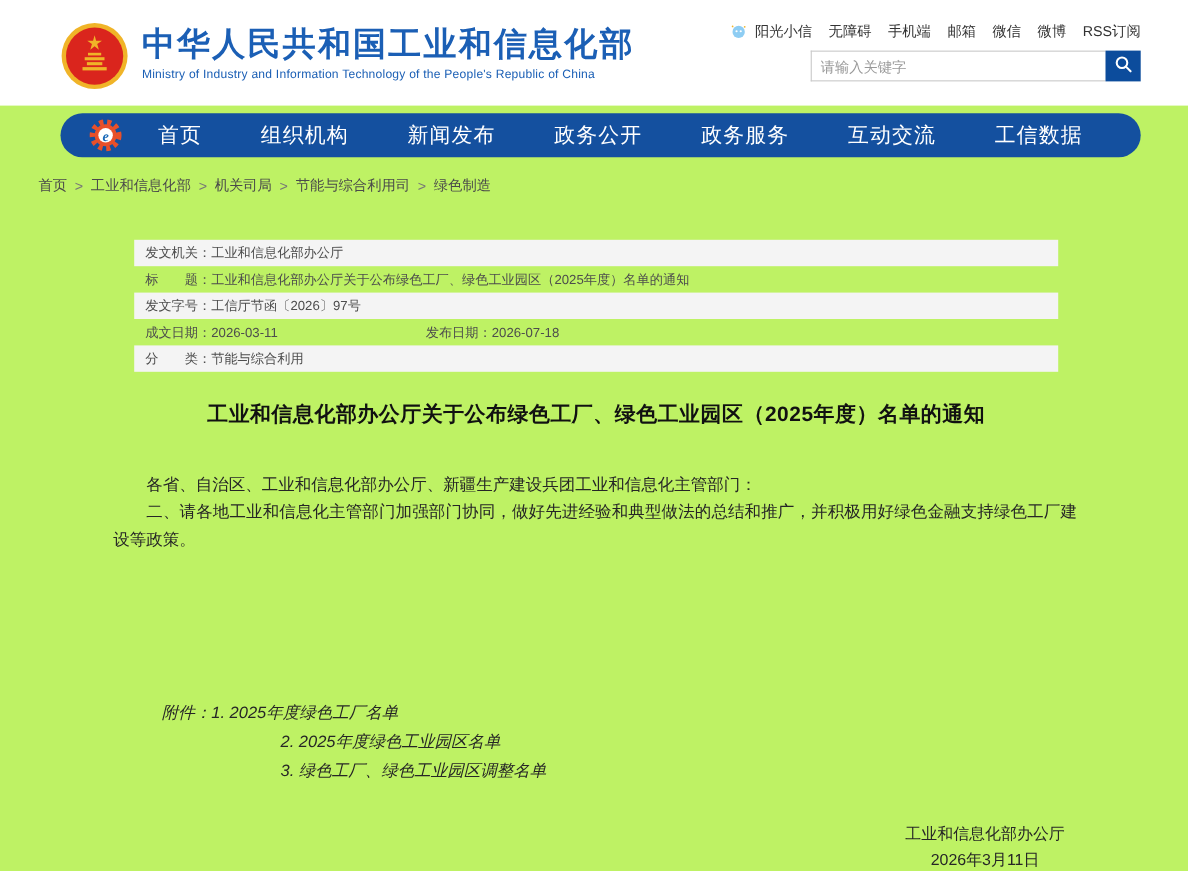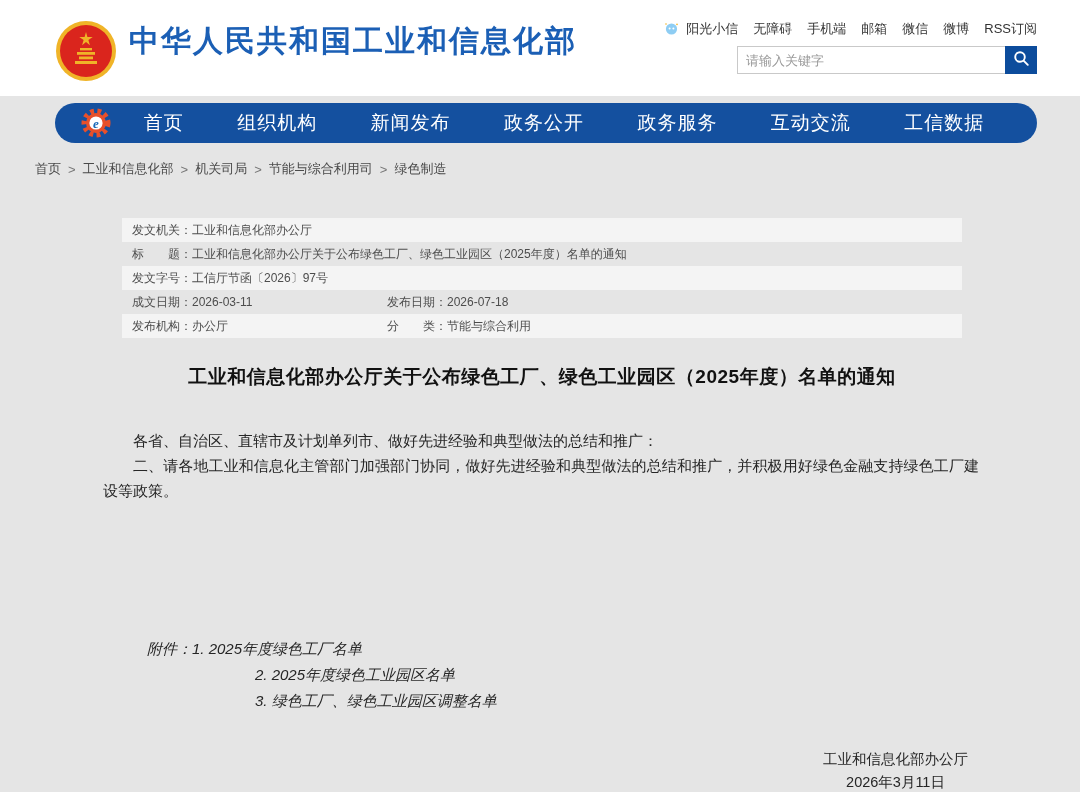--- a/index.html
+++ b/index.html
@@ -1,18 +1,18 @@
 <!DOCTYPE html>
 <html><head>
 <meta charset="utf-8">
 <style>
   * { margin:0; padding:0; box-sizing:border-box; }
   html,body { background:#fff; }
   body { font-family:"Liberation Sans", sans-serif; }
-  .page { position:relative; width:1080px; height:792px; margin:0 auto; background:#e5e5e5; overflow:hidden; }
+  .page { position:relative; width:1080px; height:792px; margin:0 auto; background:#bef264; overflow:hidden; }
 
   
   .header { position:absolute; top:0; left:0; width:1080px; height:96px; background:#fff; }
   .brand { position:absolute; left:55px; top:20px; display:flex; align-items:flex-start; cursor:pointer; }
   .brand-text { margin-left:12px; padding-top:4px; }
   .site-title { font-size:30px; font-weight:bold; color:#1B5FB5; letter-spacing:2px; line-height:34px; }
   .site-subtitle { font-size:11px; color:#1B5FB5; margin-top:4px; letter-spacing:0.2px; }
 
   .toplinks { position:absolute; right:43px; top:20px; display:flex; align-items:center; gap:15px; font-size:13px; color:#333; }
   .toplink { color:#333; text-decoration:none; cursor:pointer; white-space:nowrap; }
@@ -67,20 +67,21 @@
           <circle cx="31" cy="31" r="26" fill="#DA251D"></circle>
           <polygon fill="#F0B428" points="31,12 32.4,17.1 37.7,17.1 33.4,20.1 34.9,25.2 31,22 27.1,25.2 28.6,20.1 24.3,17.1 29.6,17.1"></polygon>
           <rect x="25" y="28" width="12" height="2.4" fill="#F0B428"></rect>
           <rect x="22" y="32" width="18" height="2.8" fill="#F0B428"></rect>
           <rect x="24" y="36.5" width="14" height="2.8" fill="#F0B428"></rect>
           <rect x="20" y="41" width="22" height="3" fill="#F0B428"></rect>
         </svg>
       </span>
       <div class="brand-text">
         <div class="site-title">中华人民共和国工业和信息化部</div>
+        <div class="site-subtitle">Ministry of Industry and Information Technology of the People's Republic of China</div>
       </div>
     </div>
 
     <div class="toplinks">
       <span class="mascot">
         <svg width="15" height="16" viewBox="0 0 15 16">
           <circle cx="7.5" cy="8" r="5.6" fill="#8ECDF3"></circle>
           <circle cx="5.6" cy="7.4" r="1" fill="#fff"></circle>
           <circle cx="9.4" cy="7.4" r="1" fill="#fff"></circle>
           <circle cx="2" cy="3" r="0.8" fill="#F0B428"></circle>
@@ -164,35 +165,31 @@
       <div class="meta-cell fixed">
         <span class="m-label">成文日期：</span>
         <span class="m-value">2026-03-11</span>
       </div>
       <div class="meta-cell">
         <span class="m-label">发布日期：</span>
         <span class="m-value">2026-07-18</span>
       </div>
     </div>
     <div class="meta-row gray">
-      <div class="meta-cell fixed">
-        <span class="m-label">发布机构：</span>
-        <span class="m-value">办公厅</span>
-      </div>
       <div class="meta-cell">
         <span class="m-label">分　　类：</span>
         <span class="m-value">节能与综合利用</span>
       </div>
     </div>
   </div>
 
   <h1 class="art-title">工业和信息化部办公厅关于公布绿色工厂、绿色工业园区（2025年度）名单的通知</h1>
 
   <div class="body-text">
-    <p class="para">各省、自治区、直辖市及计划单列市、做好先进经验和典型做法的总结和推广：</p>
+    <p class="para">各省、自治区、工业和信息化部办公厅、新疆生产建设兵团工业和信息化主管部门：</p>
     <p class="para">二、请各地工业和信息化主管部门加强部门协同，做好先进经验和典型做法的总结和推广，并积极用好绿色金融支持绿色工厂建设等政策。</p>
   </div>
 
   <div class="attach">
     <div class="attach-first">
       <span>附件：</span>
       <span style="cursor:pointer;">1. 2025年度绿色工厂名单</span>
     </div>
     <div class="attach-item">2. 2025年度绿色工业园区名单</div>
     <div class="attach-item">3. 绿色工厂、绿色工业园区调整名单</div>

